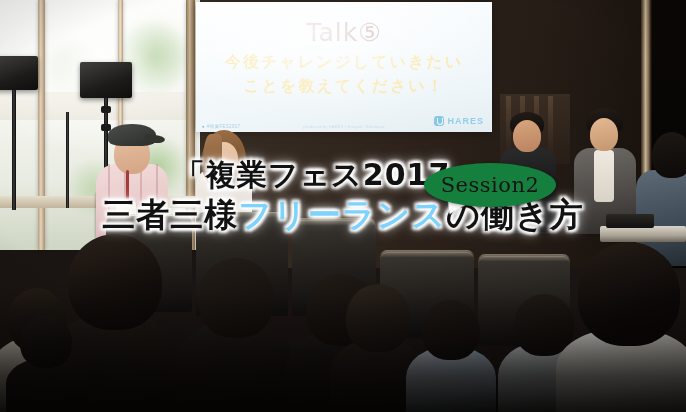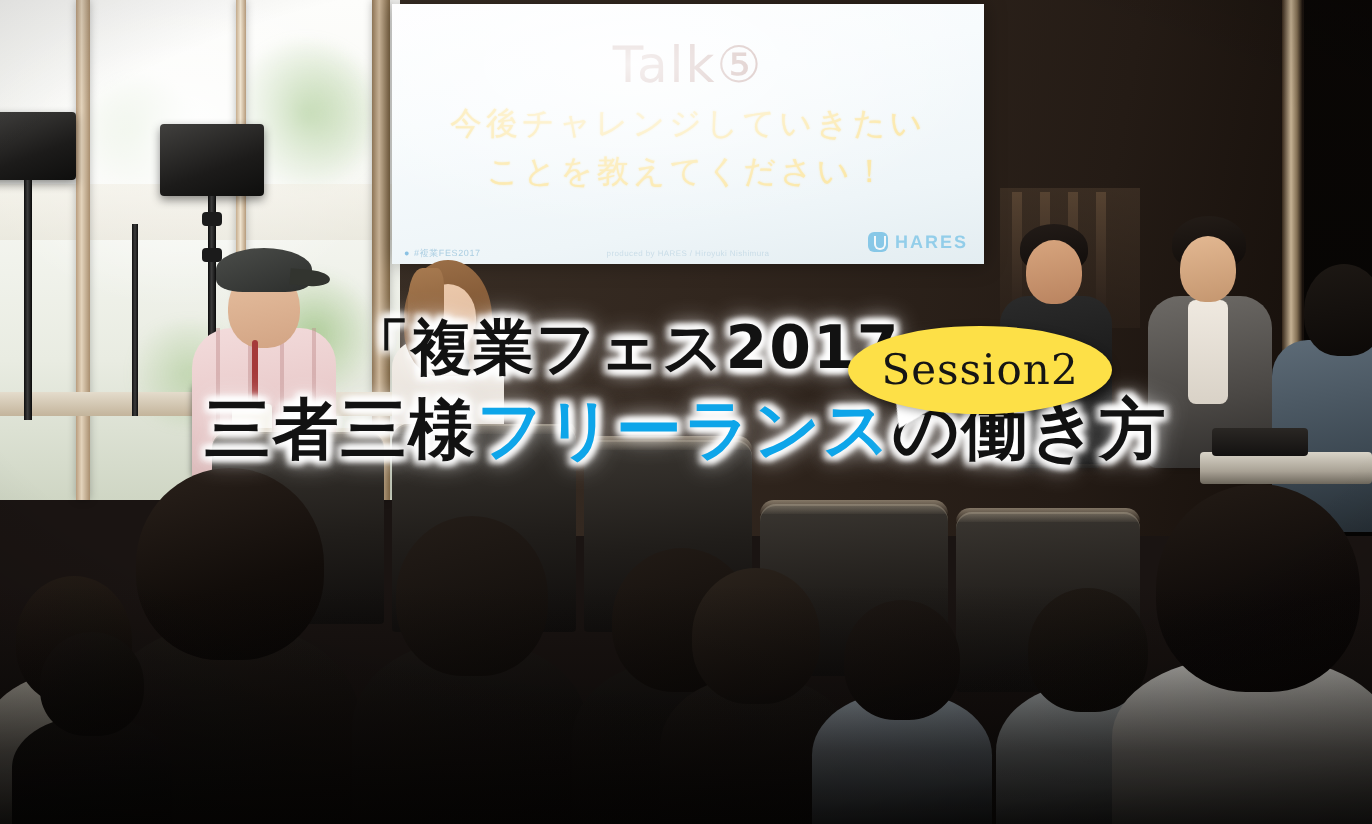--- a/index.html
+++ b/index.html
@@ -331,34 +331,34 @@
     text-shadow:
       0 0 5px #ffffff, 0 0 5px #ffffff, 0 0 9px #ffffff,
       0 0 14px #ffffff, 2px 2px 3px rgba(255,255,255,.95),
       -2px -2px 3px rgba(255,255,255,.95),
       2px -2px 3px rgba(255,255,255,.9),
       -2px 2px 3px rgba(255,255,255,.9);
   }
   .cap-line.l1{font-size:30px;margin-left:-30px;}
   .cap-line.l2{font-size:33px;margin-top:8px;}
   .cap-accent{
-    color:#0ea5e9;
+    color:#7dd3fc;
     text-shadow:
       0 0 5px #ffffff,0 0 5px #ffffff,0 0 10px #ffffff,
       0 0 15px #ffffff,2px 2px 3px rgba(255,255,255,.95),
       -2px -2px 3px rgba(255,255,255,.95),
       2px -2px 3px rgba(255,255,255,.9),
       -2px 2px 3px rgba(255,255,255,.9);
   }
 
   
   .bubble{
     position:absolute;left:424px;top:163px;
     width:132px;height:44px;
-    background:#fde047;
+    background:#15803d;
     border-radius:50%;
     box-shadow:0 1px 4px rgba(0,0,0,.35);
     display:flex;align-items:center;justify-content:center;
   }
   .bubble-text{
     font-family:"DejaVu Serif","Liberation Serif",serif;
     font-size:21px;color:#151515;letter-spacing:.5px;
   }
   .bubble-tail{
     position:absolute;left:444px;top:198px;

